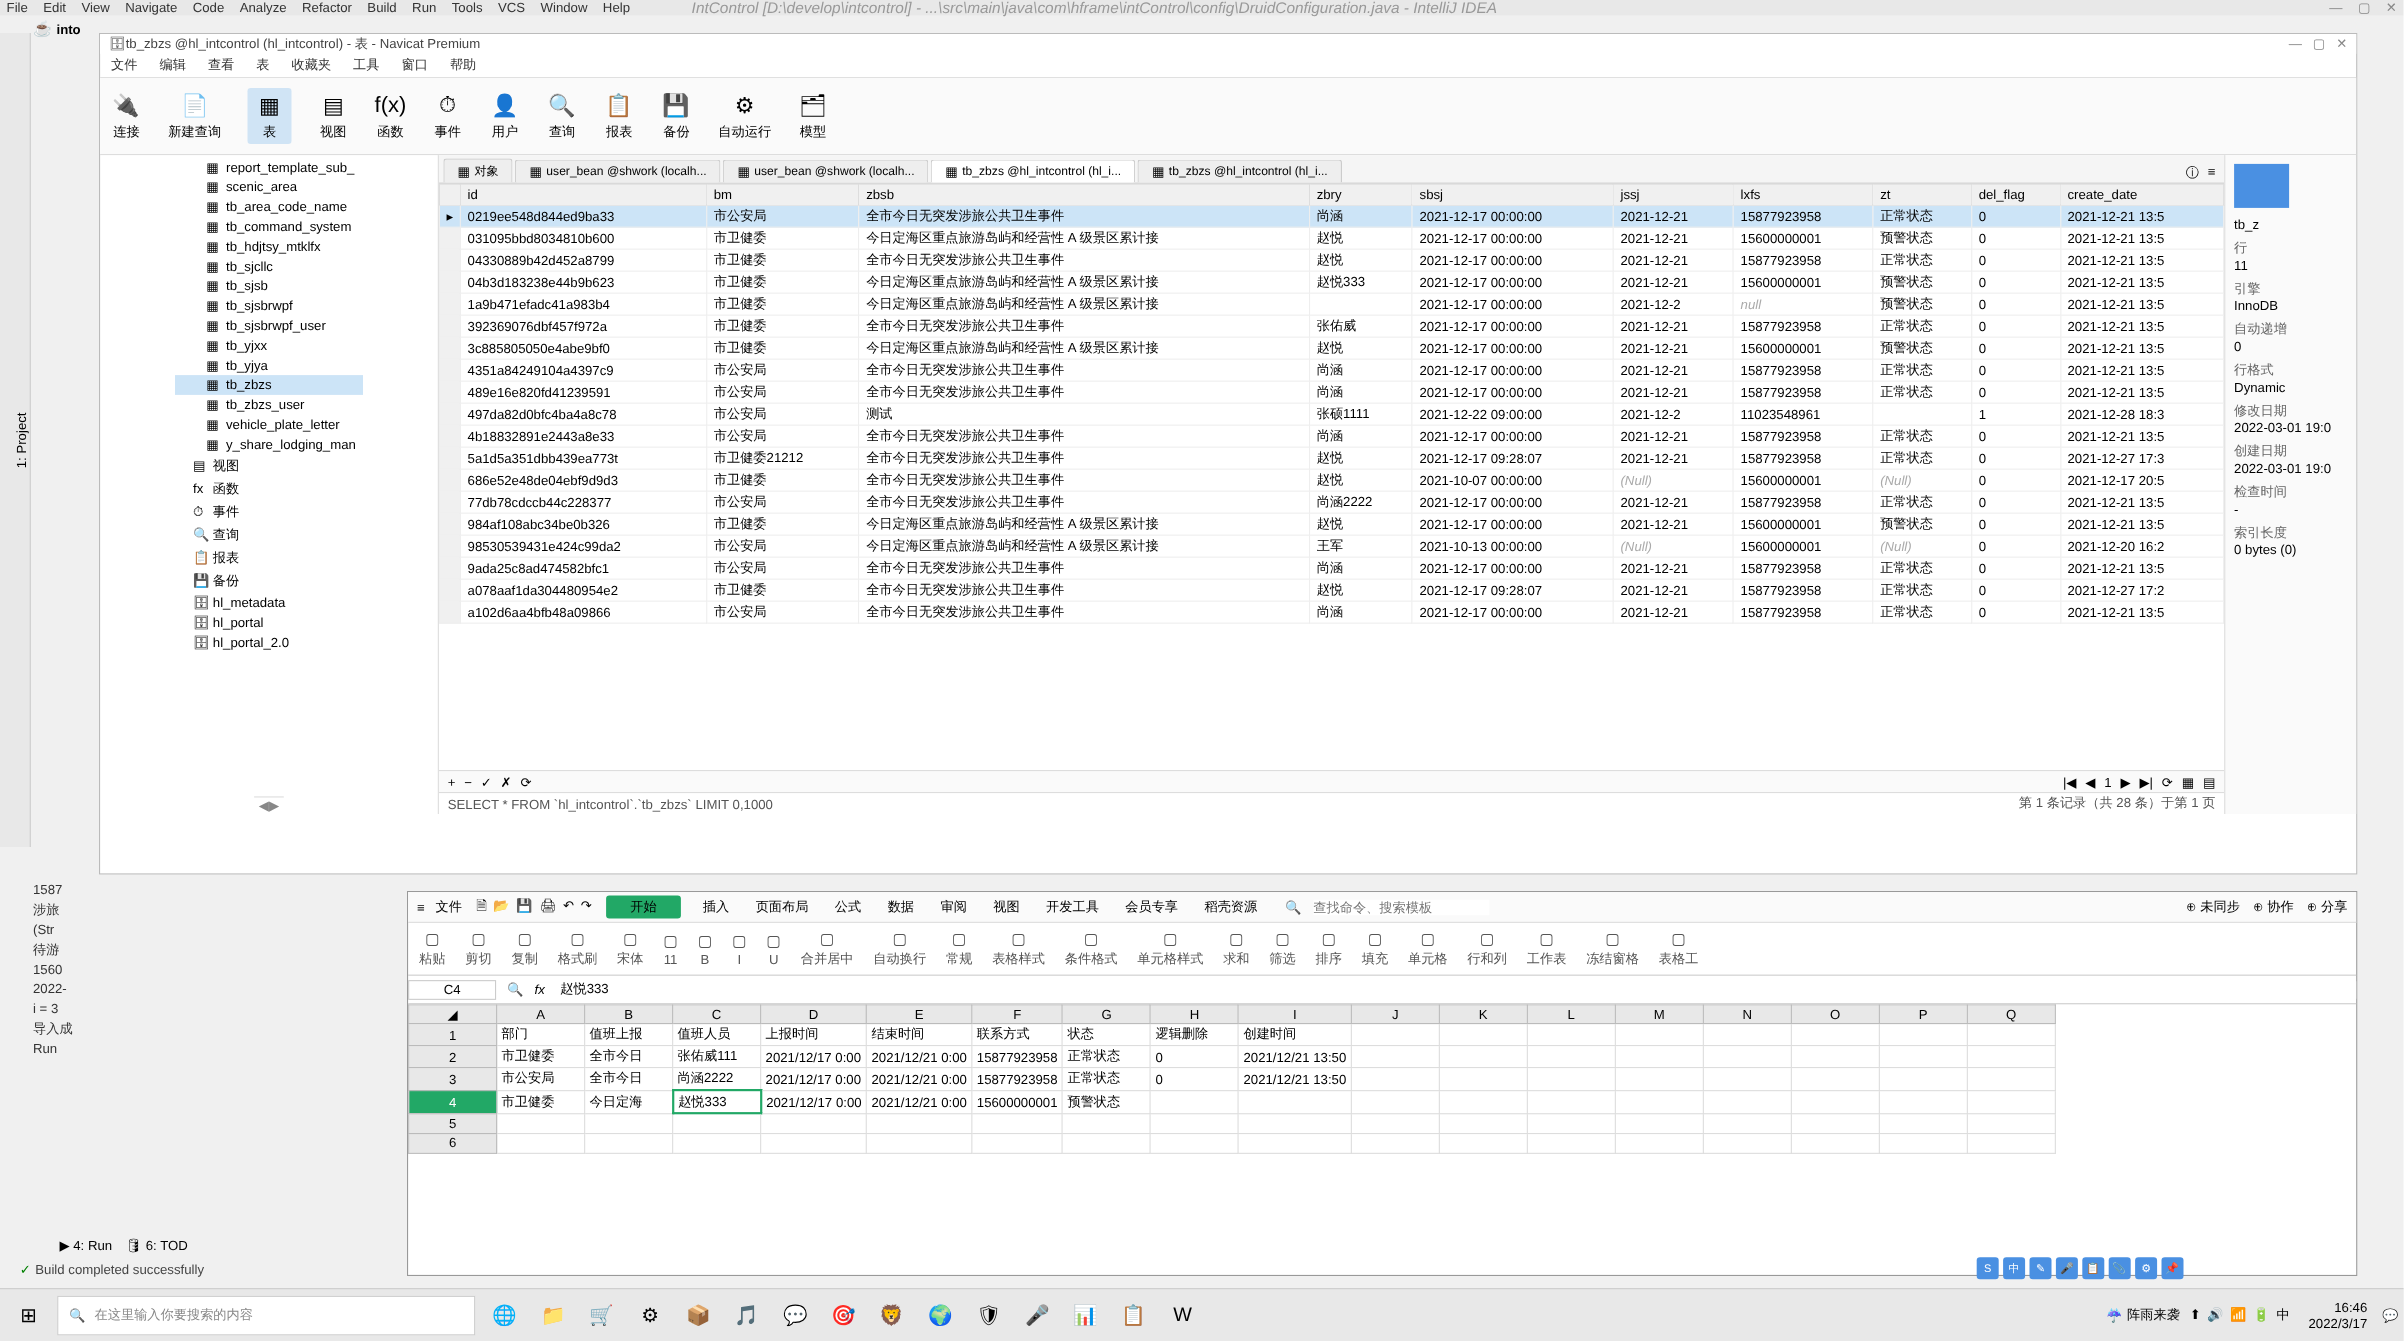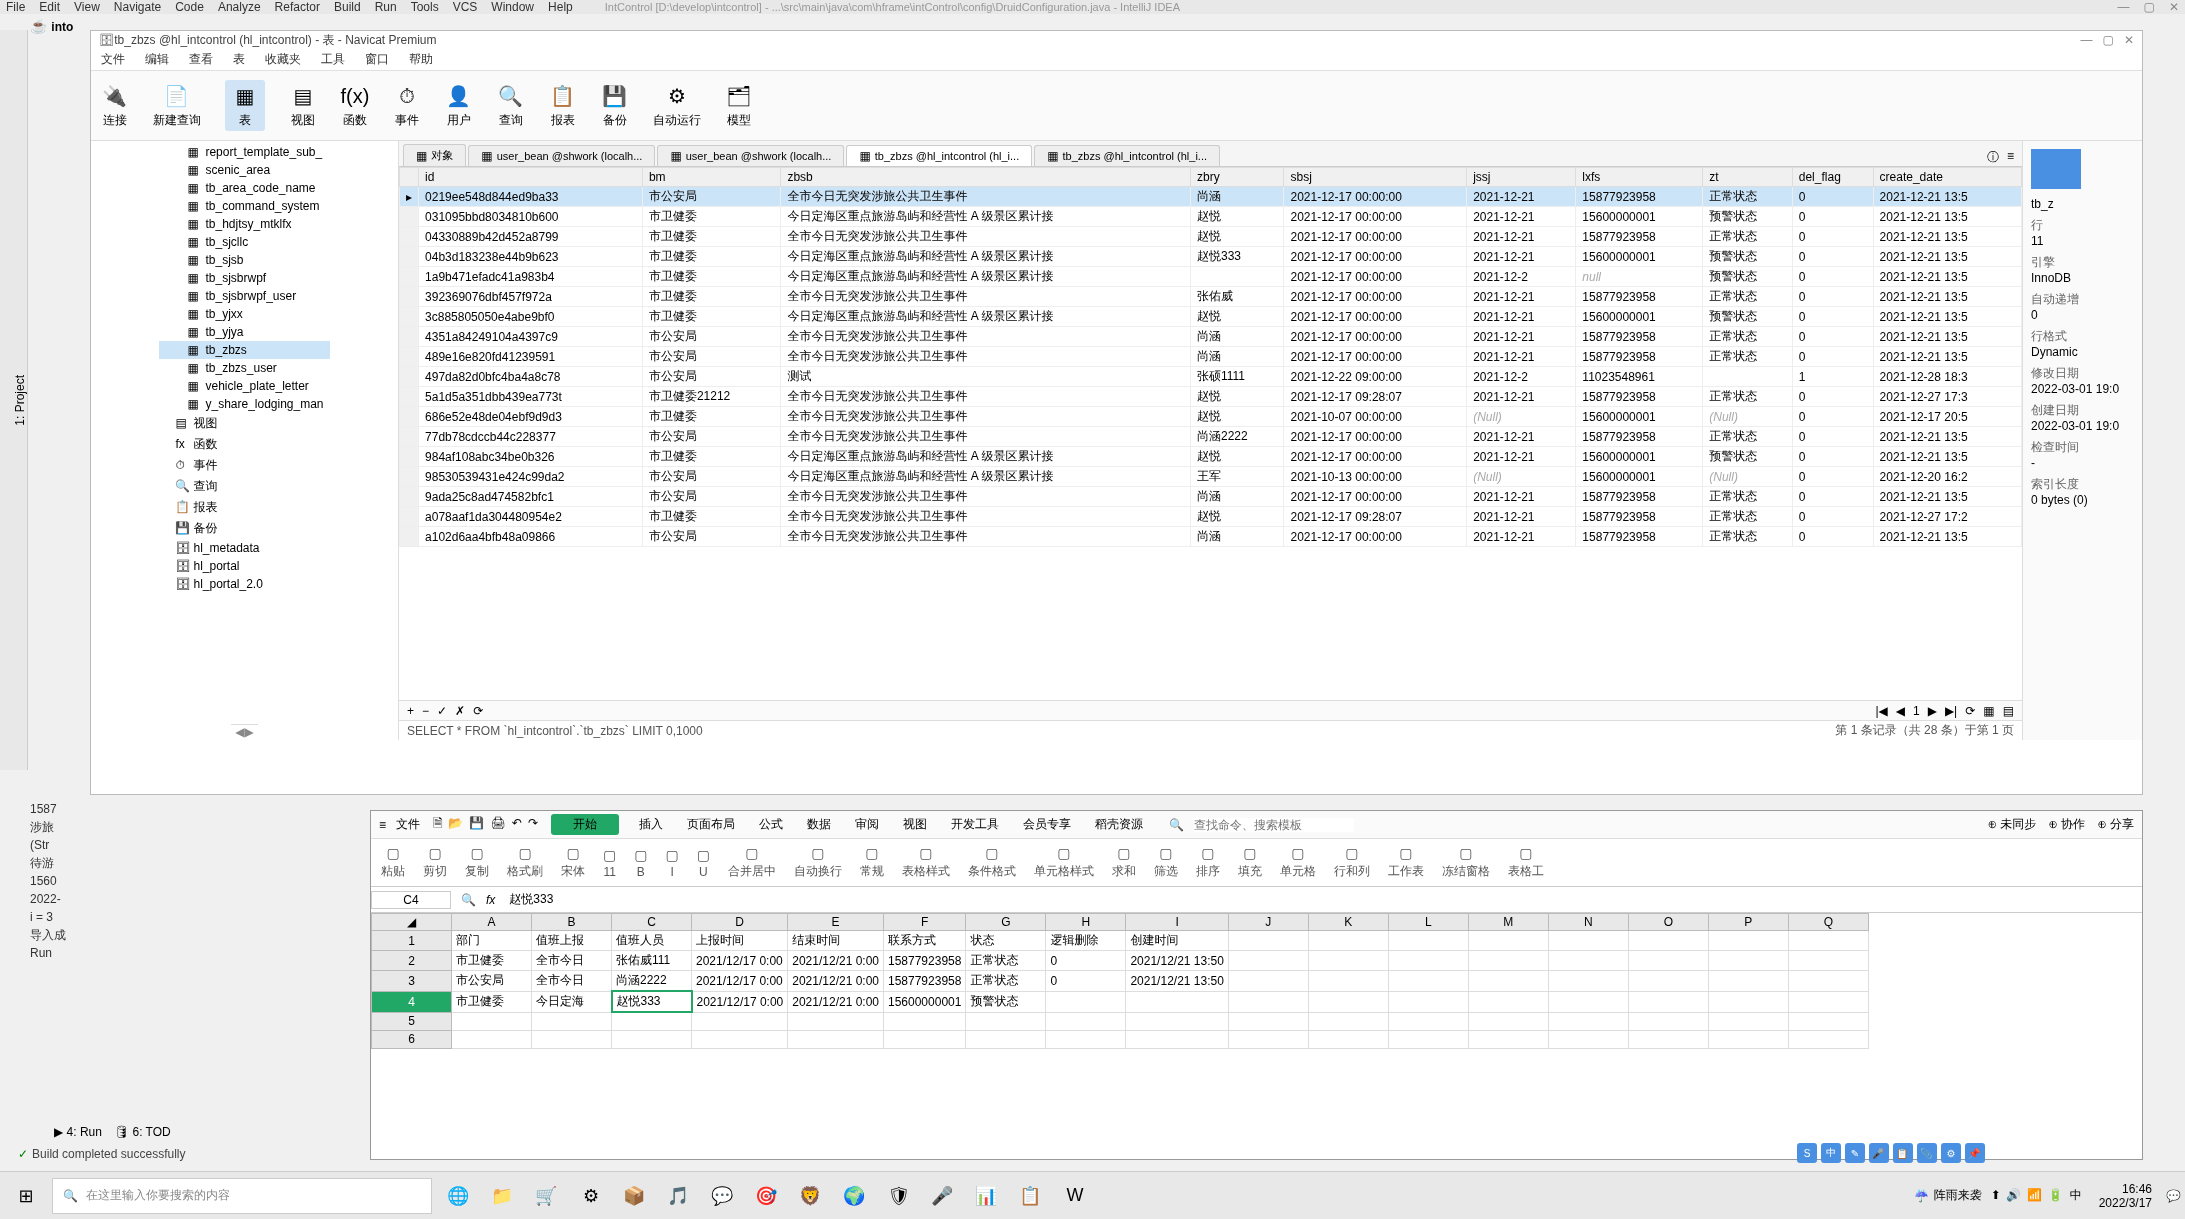--- a/index.html
+++ b/index.html
@@ -1,20 +1,20 @@
 <!DOCTYPE html>
 <html><head>
 <meta charset="utf-8">
 <style>
 * { margin: 0; padding: 0; box-sizing: border-box; font-family: "Microsoft YaHei", Arial, sans-serif; font-size: 12px; }
 body { background: #f0f0f0; overflow: hidden; width: 2185px; height: 1219px; }
 
 
 .intellij-menubar { height: 14px; background: #e8e8e8; display: flex; align-items: center; padding: 0 6px; font-size: 12px; color: #333; gap: 14px; }
-.intellij-menubar .title-path { color: #999; margin-left: 4px; font-size: 11px; }
+.intellij-menubar .title-path { color: #999; margin-left: 28px; font-size: 14px; font-style: italic; }
 .intellij-menubar .winbtns { margin-left: auto; display: flex; gap: 14px; color: #888; }
 
 
 .navicat-window { position: relative; background: #fff; border: 1px solid #bbb; margin: 0 18px 0 28px; height: 765px; }
 .navicat-titlebar { height: 18px; background: #fff; display: flex; align-items: center; padding: 0 8px; font-size: 11px; color: #444; }
 .navicat-titlebar .winbtns { margin-left: auto; display: flex; gap: 10px; color: #888; }
 .navicat-menubar { height: 22px; display: flex; align-items: center; gap: 20px; padding: 0 10px; font-size: 12px; color: #333; border-bottom: 1px solid #e0e0e0; }
 .navicat-toolbar { height: 70px; display: flex; align-items: center; padding: 0 10px; gap: 24px; border-bottom: 1px solid #ddd; background: #fafafa; }
 .tool-btn { display: flex; flex-direction: column; align-items: center; gap: 2px; font-size: 12px; cursor: pointer; }
 .tool-btn.active { background: #d0e4f5; padding: 2px 6px; border-radius: 3px; }
@@ -398,20 +398,33 @@
                 <td class="">497da82d0bfc4ba4a8c78</td>
                 <td class="">市公安局</td>
                 <td class="">测试</td>
                 <td class="">张硕1111</td>
                 <td class="">2021-12-22 09:00:00</td>
                 <td class="">2021-12-2</td>
                 <td class="">11023548961</td>
                 <td class=""></td>
                 <td class="">1</td>
                 <td class="">2021-12-28 18:3</td>
+              </tr>
+              <tr>
+                <td class="row-marker"></td>
+                <td class="">4b18832891e2443a8e33</td>
+                <td class="">市公安局</td>
+                <td class="">全市今日无突发涉旅公共卫生事件</td>
+                <td class="">尚涵</td>
+                <td class="">2021-12-17 00:00:00</td>
+                <td class="">2021-12-21</td>
+                <td class="">15877923958</td>
+                <td class="">正常状态</td>
+                <td class="">0</td>
+                <td class="">2021-12-21 13:5</td>
               </tr>
               <tr>
                 <td class="row-marker"></td>
                 <td class="">5a1d5a351dbb439ea773t</td>
                 <td class="">市卫健委21212</td>
                 <td class="">全市今日无突发涉旅公共卫生事件</td>
                 <td class="">赵悦</td>
                 <td class="">2021-12-17 09:28:07</td>
                 <td class="">2021-12-21</td>
                 <td class="">15877923958</td>

